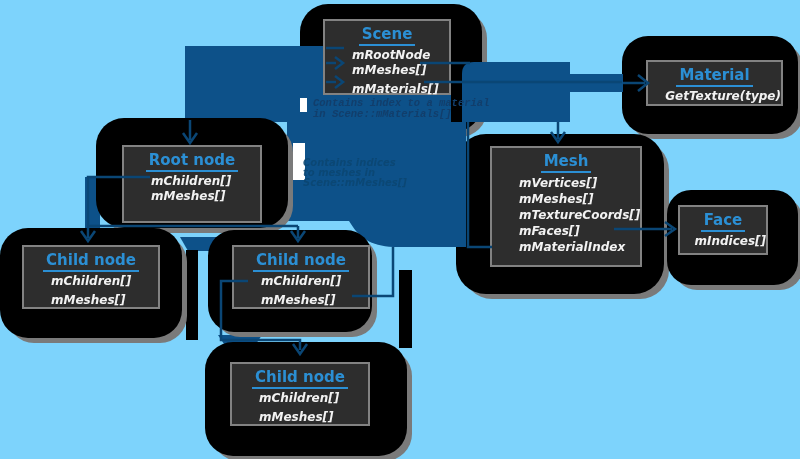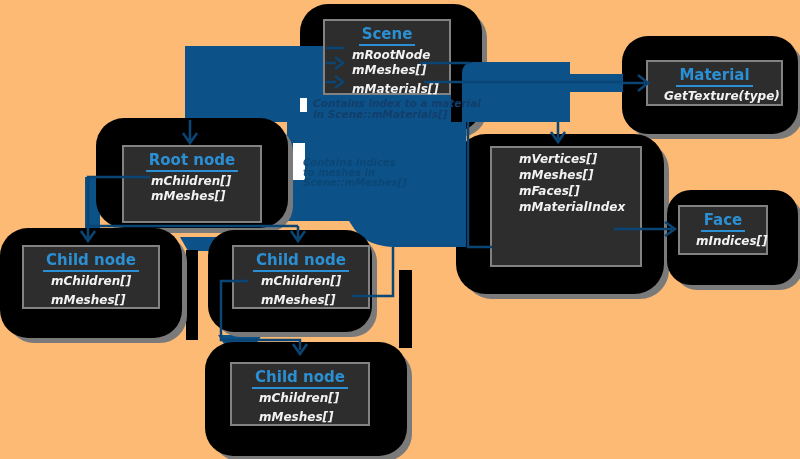--- a/index.html
+++ b/index.html
@@ -3,36 +3,36 @@
 <meta charset="utf-8">
 <style>
   :root{
     --arrow-blue:#0d5189; --line-blue:#0a4675; --title-blue:#2b8fd4;
     --annotation-navy:#123e6b; --annotation-faint:#0b4672;
     --box-fill:#2d2d2d; --box-border:#828282; --blob-black:#000;
     --blob-echo:#7a7a7a; --member-white:#f2f2f2;
   }
   html,body{margin:0;padding:0;}
   body{font-family:"DejaVu Sans","Liberation Sans",sans-serif;}
-  #stage{position:relative;width:800px;height:459px;background:#fdba74;overflow:hidden;}
+  #stage{position:relative;width:800px;height:459px;background:#7dd3fc;overflow:hidden;}
   .blob{position:absolute;background:var(--blob-black);box-shadow:6px 6px 0 -1px var(--blob-echo);}
   svg.layer{position:absolute;left:0;top:0;pointer-events:none;}
   .node{position:absolute;background:var(--box-fill);border:2px solid var(--box-border);
         box-sizing:border-box;padding-top:3px;}
   .node-title{text-align:center;margin-bottom:2px;}
   .node-title span{display:inline-block;color:var(--title-blue);font-weight:bold;
         font-size:15px;border-bottom:2px solid var(--title-blue);padding:0 3px 1px 3px;}
   .members{padding-left:27px;}
   .member{color:var(--member-white);font-weight:bold;font-style:italic;font-size:12px;
         line-height:15px;white-space:nowrap;}
   .node-mesh .member{line-height:16px;}
-  .centered .members{padding-left:0;text-align:left;margin-left:16px;}
+  .centered .members{padding-left:0;text-align:right;}
   .gap-last .member:last-child{margin-top:4px;}
   .annotation{position:absolute;font-weight:bold;font-style:italic;white-space:nowrap;}
-  .annotation.a1{color:var(--annotation-navy);font-size:10.5px;line-height:11px;}
+  .annotation.a1{color:var(--annotation-navy);font-size:10.5px;line-height:11px;font-family:Liberation Mono, monospace;}
   .annotation.a2{color:var(--annotation-faint);font-size:10px;line-height:10px;opacity:.9;}
 </style>
 </head>
 <body>
 
 <div id="stage">
 
   <div class="blob" style="left:300px;top:4px;width:182px;height:128px;border-radius:28px;"></div>
   <div class="blob" style="left:622px;top:36px;width:176px;height:98px;border-radius:26px;"></div>
   <div class="blob" style="left:456px;top:134px;width:208px;height:160px;border-radius:30px;"></div>
@@ -73,23 +73,25 @@
   </div>
 
   <div class="node centered" style="left:646px;top:60px;width:137px;height:46px;">
     <div class="node-title"><span>Material</span></div>
     <div class="members">
         <div class="member">GetTexture(type)</div>
       </div>
   </div>
 
   <div class="node node-mesh" style="left:490px;top:146px;width:152px;height:121px;">
+    <div class="node-title"><span>Mesh</span></div>
     <div class="members">
         <div class="member">mVertices[]</div>
         <div class="member">mMeshes[]</div>
+        <div class="member">mTextureCoords[]</div>
         <div class="member">mFaces[]</div>
         <div class="member">mMaterialIndex</div>
       </div>
   </div>
 
   <div class="node centered" style="left:678px;top:205px;width:90px;height:50px;">
     <div class="node-title"><span>Face</span></div>
     <div class="members">
         <div class="member">mIndices[]</div>
       </div>

